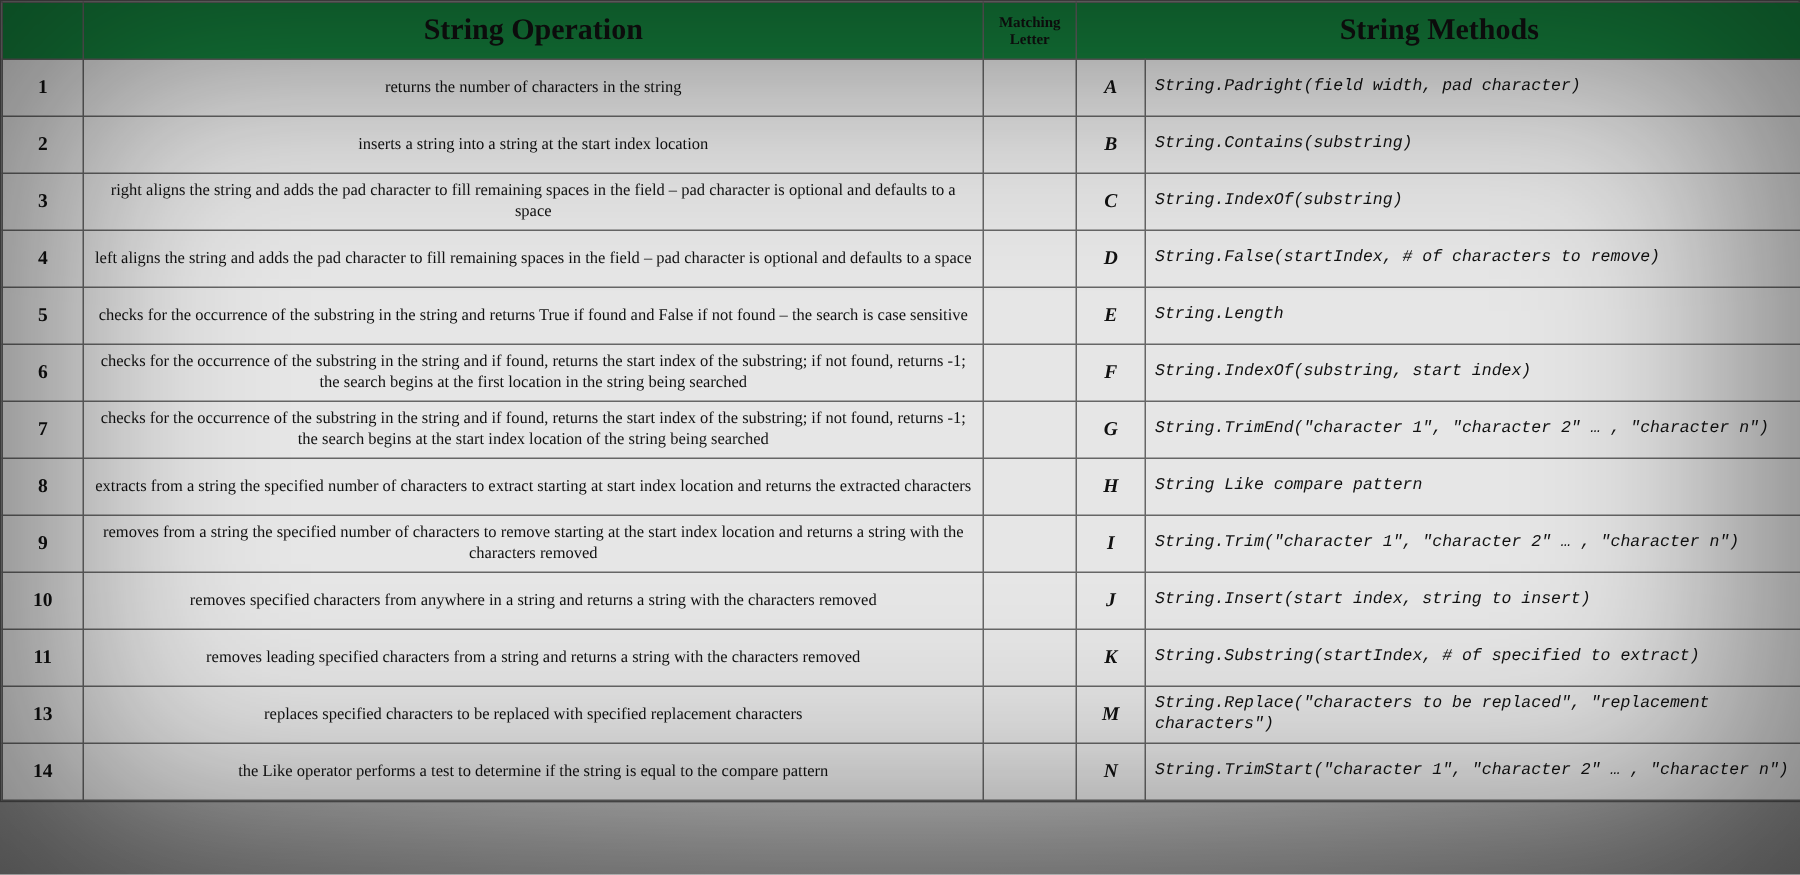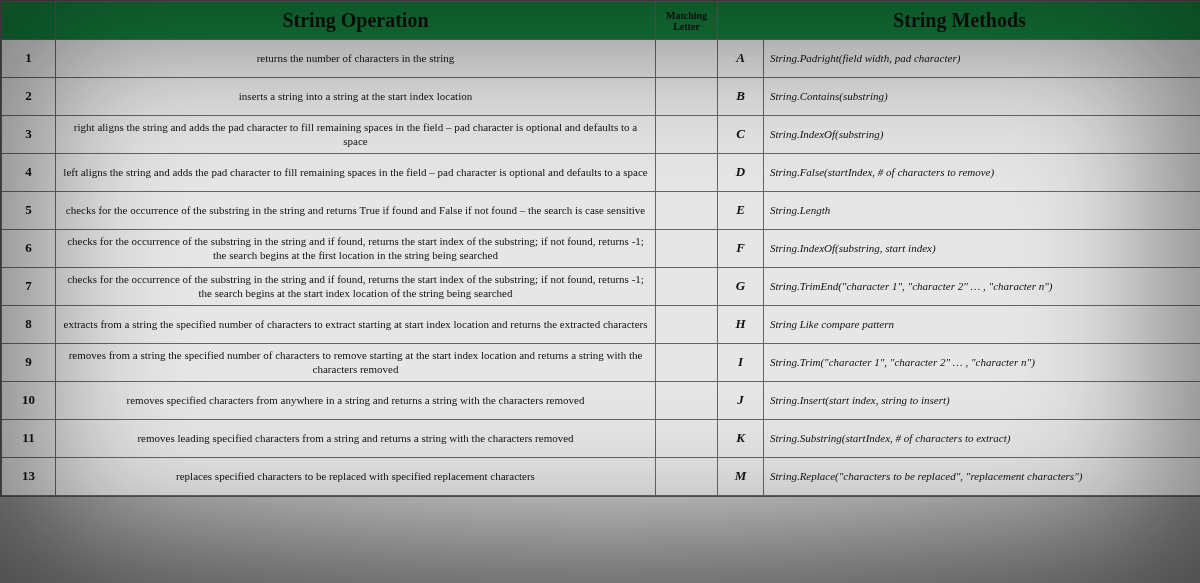--- a/index.html
+++ b/index.html
@@ -63,20 +63,21 @@
     td.letter {
       text-align: center;
       font-weight: bold;
       font-style: italic;
       font-size: 13px;
       font-family: "Times New Roman", serif;
     }
     td.method {
       font-style: italic;
       font-size: 11px;
+      font-family: Liberation Mono, monospace;
     }
     
     .vignette {
       pointer-events: none;
       position: absolute;
       inset: 0;
       box-shadow: inset 0 0 140px 40px rgba(0,0,0,0.45);
     }
     tr { height: 38px; }
     thead tr { height: 30px; }
@@ -170,25 +171,32 @@
           <td class="desc">removes specified characters from anywhere in a string and returns a string with the characters removed</td>
           <td class="match"></td>
           <td class="letter">J</td>
           <td class="method">String.Insert(start index, string to insert)</td>
         </tr>
         <tr>
           <td class="num">11</td>
           <td class="desc">removes leading specified characters from a string and returns a string with the characters removed</td>
           <td class="match"></td>
           <td class="letter">K</td>
-          <td class="method">String.Substring(startIndex, # of characters to extract)</td>
+          <td class="method">String.Substring(startIndex, # of specified to extract)</td>
         </tr>
         <tr>
           <td class="num">13</td>
           <td class="desc">replaces specified characters to be replaced with specified replacement characters</td>
           <td class="match"></td>
           <td class="letter">M</td>
           <td class="method">String.Replace("characters to be replaced", "replacement characters")</td>
+        </tr>
+        <tr>
+          <td class="num">14</td>
+          <td class="desc">the Like operator performs a test to determine if the string is equal to the compare pattern</td>
+          <td class="match"></td>
+          <td class="letter">N</td>
+          <td class="method">String.TrimStart("character 1", "character 2" … , "character n")</td>
         </tr>
       </tbody>
   </table>
 </div>
 <div class="vignette"></div>
 
 </body></html>

